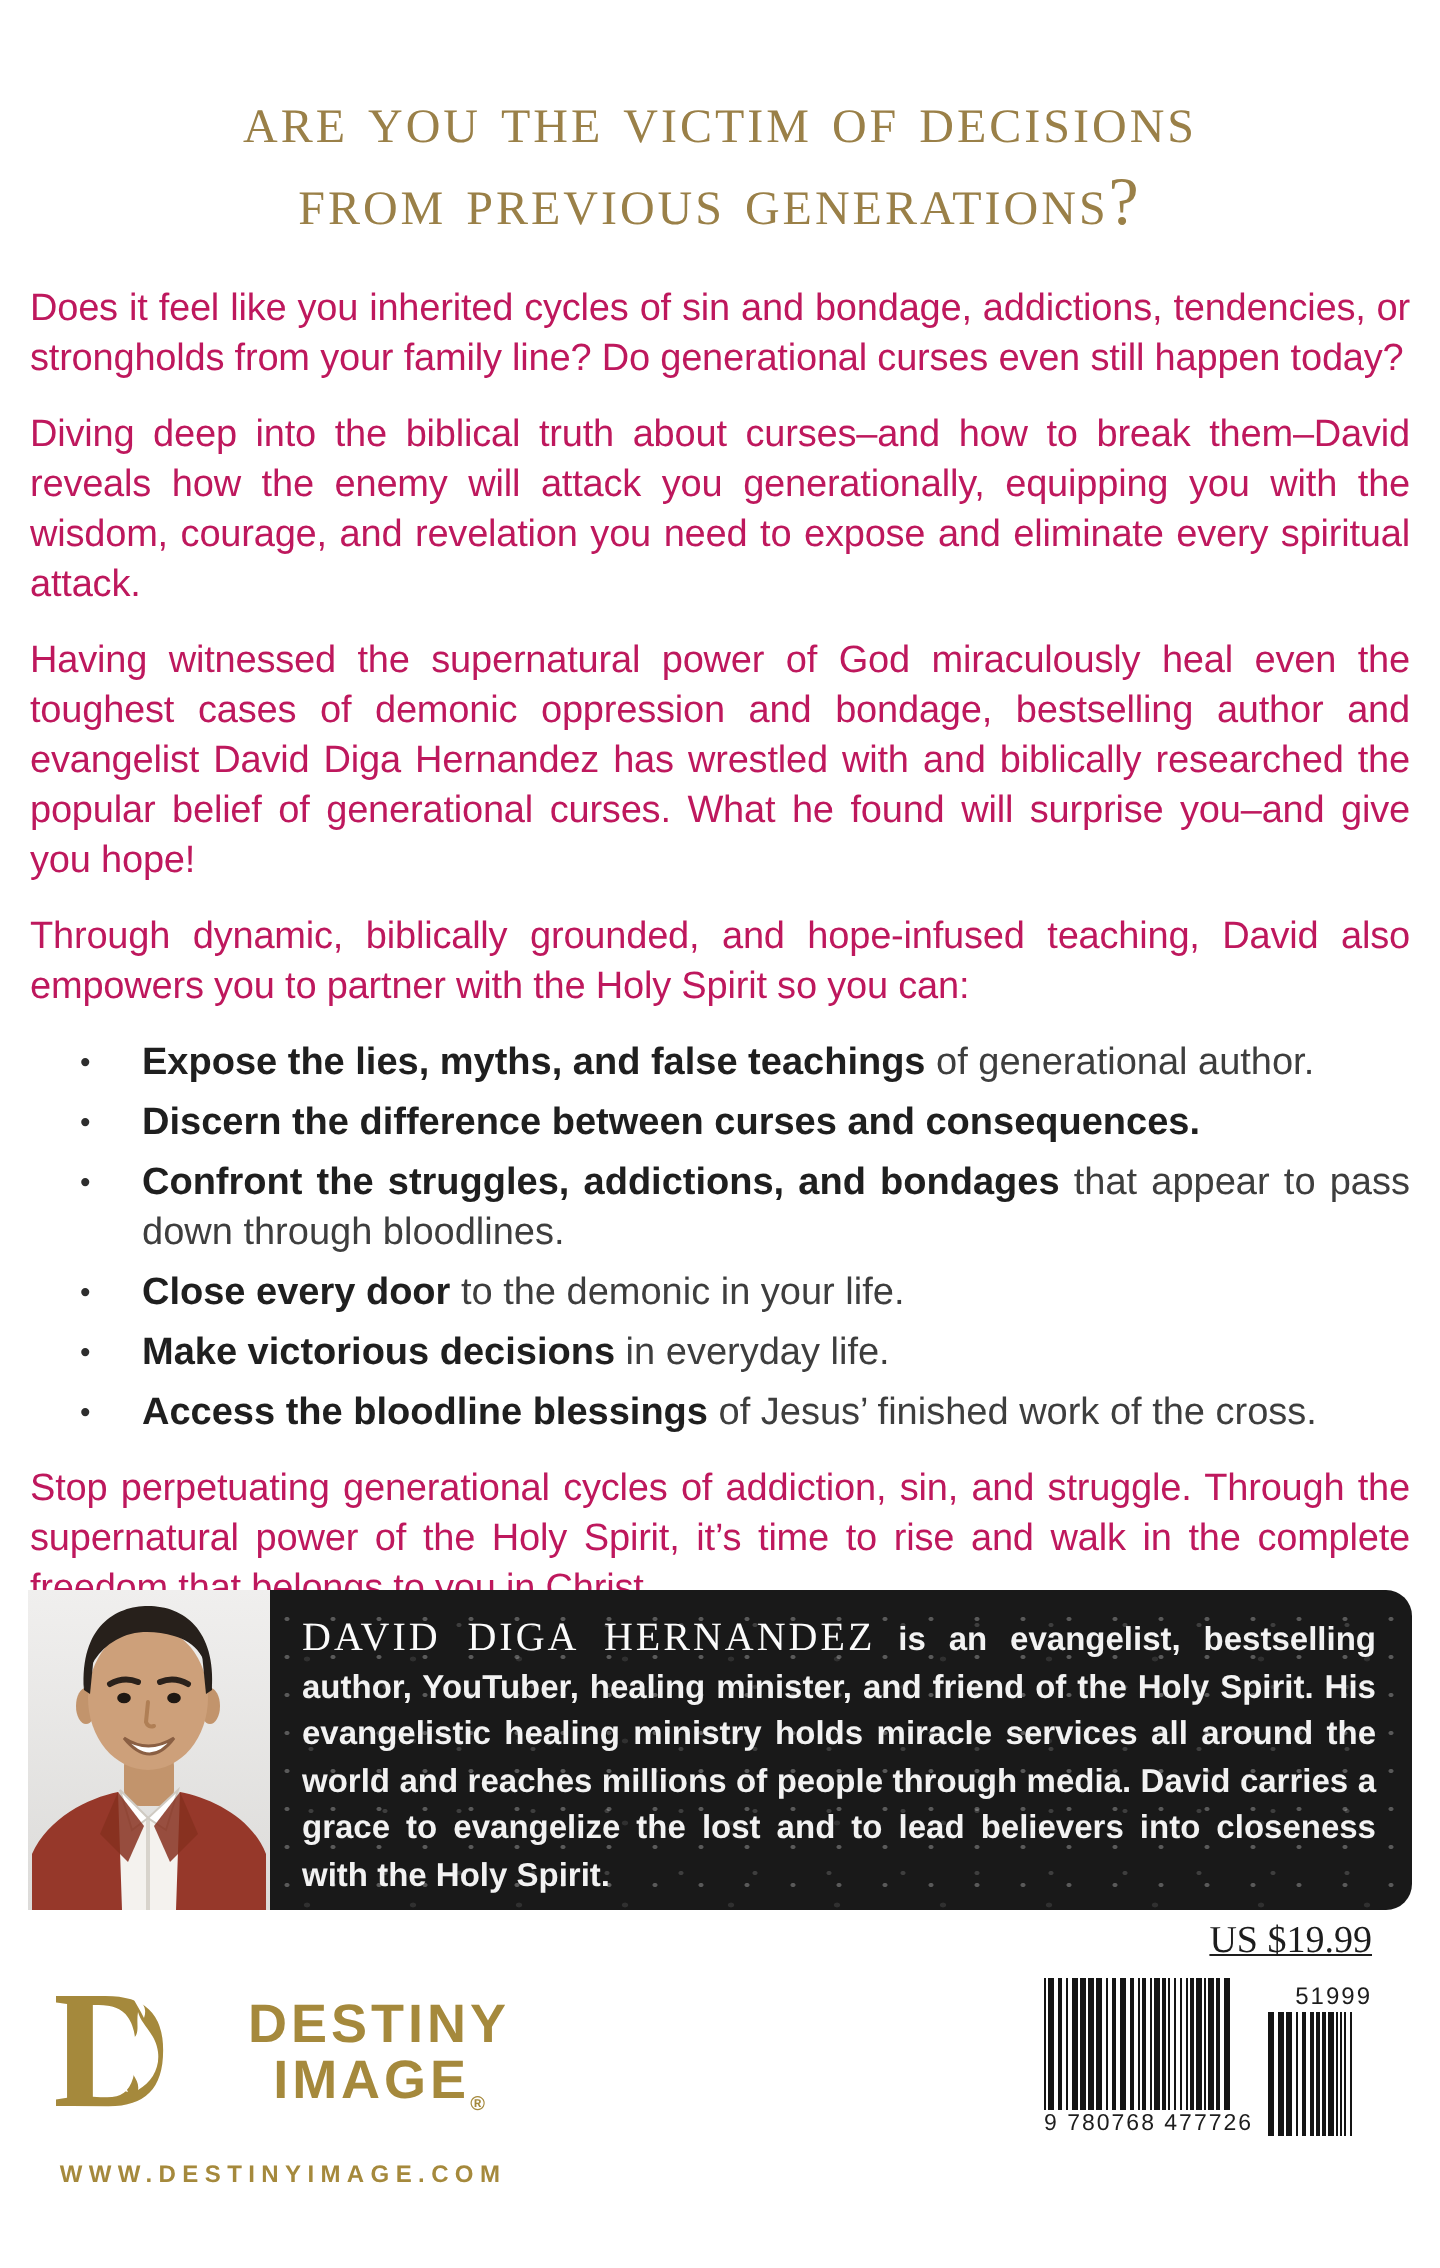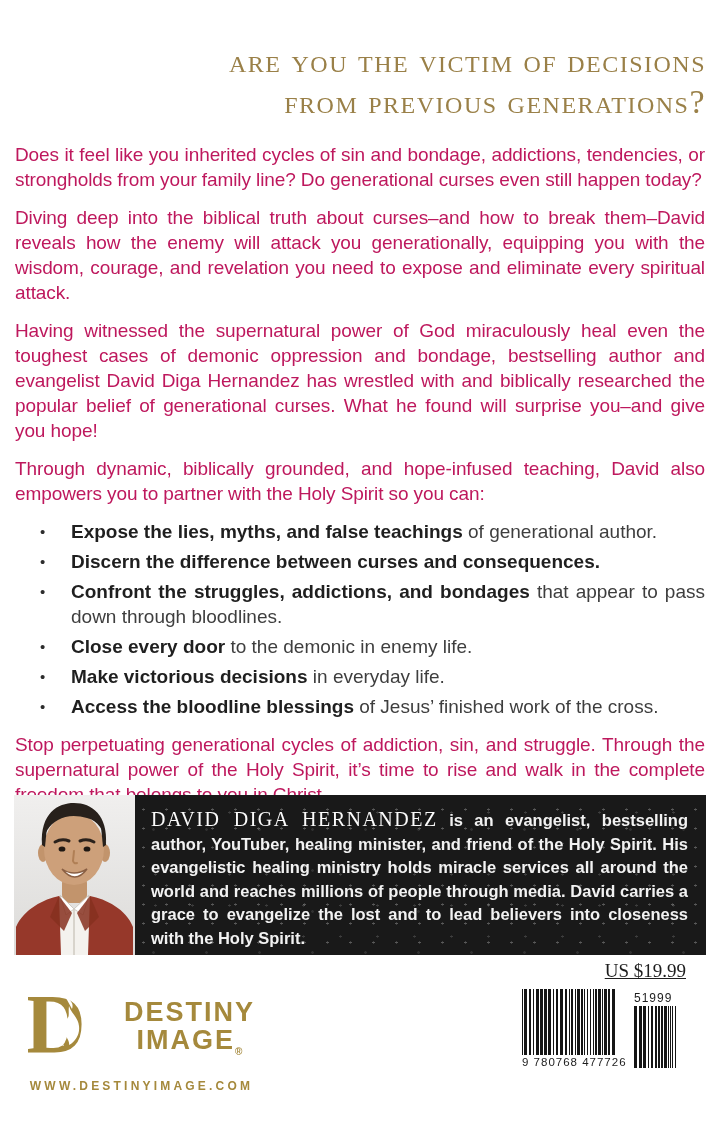--- a/index.html
+++ b/index.html
@@ -4,21 +4,21 @@
 <style>
   * { margin:0; padding:0; box-sizing:border-box; }
   html,body { background:#fff; }
   .cover {
     position:relative; width:720px; height:1134px; background:#ffffff;
     font-family:"Liberation Sans", sans-serif; color:#3e3e3e; overflow:hidden;
     margin:0 auto;
   }
   .content { position:absolute; top:0; left:0; right:0; height:795px; overflow:hidden; }
   .headline {
-    margin:40px 14px 20px; text-align:right;
+    margin:40px 14px 20px; text-align:center;
     font-family:"Liberation Serif", serif; font-weight:400;
     font-variant:small-caps; text-transform:lowercase;
     font-size:34px; line-height:41px; letter-spacing:1.5px; color:#9a8048;
   }
   .para {
     margin:0 15px 13px; font-size:19px; line-height:25px;
     text-align:justify; color:#be185d; letter-spacing:-0.1px;
   }
   .bullets { list-style:none; margin:13px 15px 13px 40px; }
   .bullets li {
@@ -31,20 +31,21 @@
   .bullets .b { font-weight:bold; color:#1f1f1f; }
   .bio-box {
     position:absolute; left:14px; right:14px; top:795px; height:160px;
     background-color:#191919; display:flex; align-items:stretch;
     background-image:
       radial-gradient(rgba(255,255,255,.28) 1px, transparent 1.5px),
       radial-gradient(rgba(255,255,255,.16) 1px, transparent 1.5px),
       radial-gradient(rgba(255,255,255,.10) 1.3px, transparent 1.8px);
     background-size:23px 19px, 37px 31px, 53px 41px;
     background-position:3px 5px, 12px 2px, 7px 14px;
+    border-radius:13px;
   }
   .photo { width:121px; height:160px; flex:0 0 121px; overflow:hidden; }
   .bio-text {
     flex:1; padding:13px 18px 10px 16px; color:#f2f2f2;
     font-size:16.5px; line-height:23.5px; font-weight:bold; text-align:justify;
   }
   .bio-name {
     font-family:"Liberation Serif", serif; font-weight:400;
     font-size:20px; letter-spacing:1.5px; color:#fbfbfb;
   }
@@ -65,21 +66,21 @@
   .barcode-area { display:flex; justify-content:flex-end; align-items:flex-end; gap:12px; margin-top:7px; }
   .main-barcode { width:100px; }
   .bars { display:flex; align-items:stretch; }
   .bars span { display:inline-block; background:#151515; }
   .main-barcode .bars { height:66px; }
   .isbn-digits {
     font-size:11.5px; color:#1d1d1d; letter-spacing:1px; text-align:center;
     margin-top:1px; white-space:nowrap;
   }
   .supp-barcode { width:52px; }
-  .supp-label { font-size:12px; color:#1d1d1d; text-align:left; letter-spacing:1px; }
+  .supp-label { font-size:12px; color:#1d1d1d; text-align:right; letter-spacing:1px; }
   .supp-barcode .bars { height:62px; margin-top:1px; }
   .category {
     margin-top:9px; font-family:"Liberation Serif", serif; font-style:italic;
     font-size:19px; color:#2e2e2e;
   }
 </style>
 </head>
 <body>
 
 <div class="cover">
@@ -92,21 +93,21 @@
 
     <p class="para">Does it feel like you inherited cycles of sin and bondage, addictions, tendencies, or strongholds from your family line? Do generational curses even still happen today?</p>
     <p class="para">Diving deep into the biblical truth about curses–and how to break them–David reveals how the enemy will attack you generationally, equipping you with the wisdom, courage, and revelation you need to expose and eliminate every spiritual attack.</p>
     <p class="para">Having witnessed the supernatural power of God miraculously heal even the toughest cases of demonic oppression and bondage, bestselling author and evangelist David Diga Hernandez has wrestled with and biblically researched the popular belief of generational curses. What he found will surprise you–and give you hope!</p>
     <p class="para">Through dynamic, biblically grounded, and hope-infused teaching, David also empowers you to partner with the Holy Spirit so you can:</p>
 
     <ul class="bullets">
       <li><span class="dot">•</span><span class="b">Expose the lies, myths, and false teachings</span><span> of generational author.</span></li>
       <li><span class="dot">•</span><span class="b">Discern the difference between curses and consequences.</span><span></span></li>
       <li><span class="dot">•</span><span class="b">Confront the struggles, addictions, and bondages</span><span> that appear to pass down through bloodlines.</span></li>
-      <li><span class="dot">•</span><span class="b">Close every door</span><span> to the demonic in enemy life.</span></li>
+      <li><span class="dot">•</span><span class="b">Close every door</span><span> to the demonic in your life.</span></li>
       <li><span class="dot">•</span><span class="b">Make victorious decisions</span><span> in everyday life.</span></li>
       <li><span class="dot">•</span><span class="b">Access the bloodline blessings</span><span> of Jesus’ finished work of the cross.</span></li>
     </ul>
 
     <p class="para">Stop perpetuating generational cycles of addiction, sin, and struggle. Through the supernatural power of the Holy Spirit, it’s time to rise and walk in the complete freedom that belongs to you in Christ.</p>
   </div>
 
   <div class="bio-box">
     <div class="photo">
       <svg width="121" height="160" viewBox="0 0 121 160" xmlns="http://www.w3.org/2000/svg">

